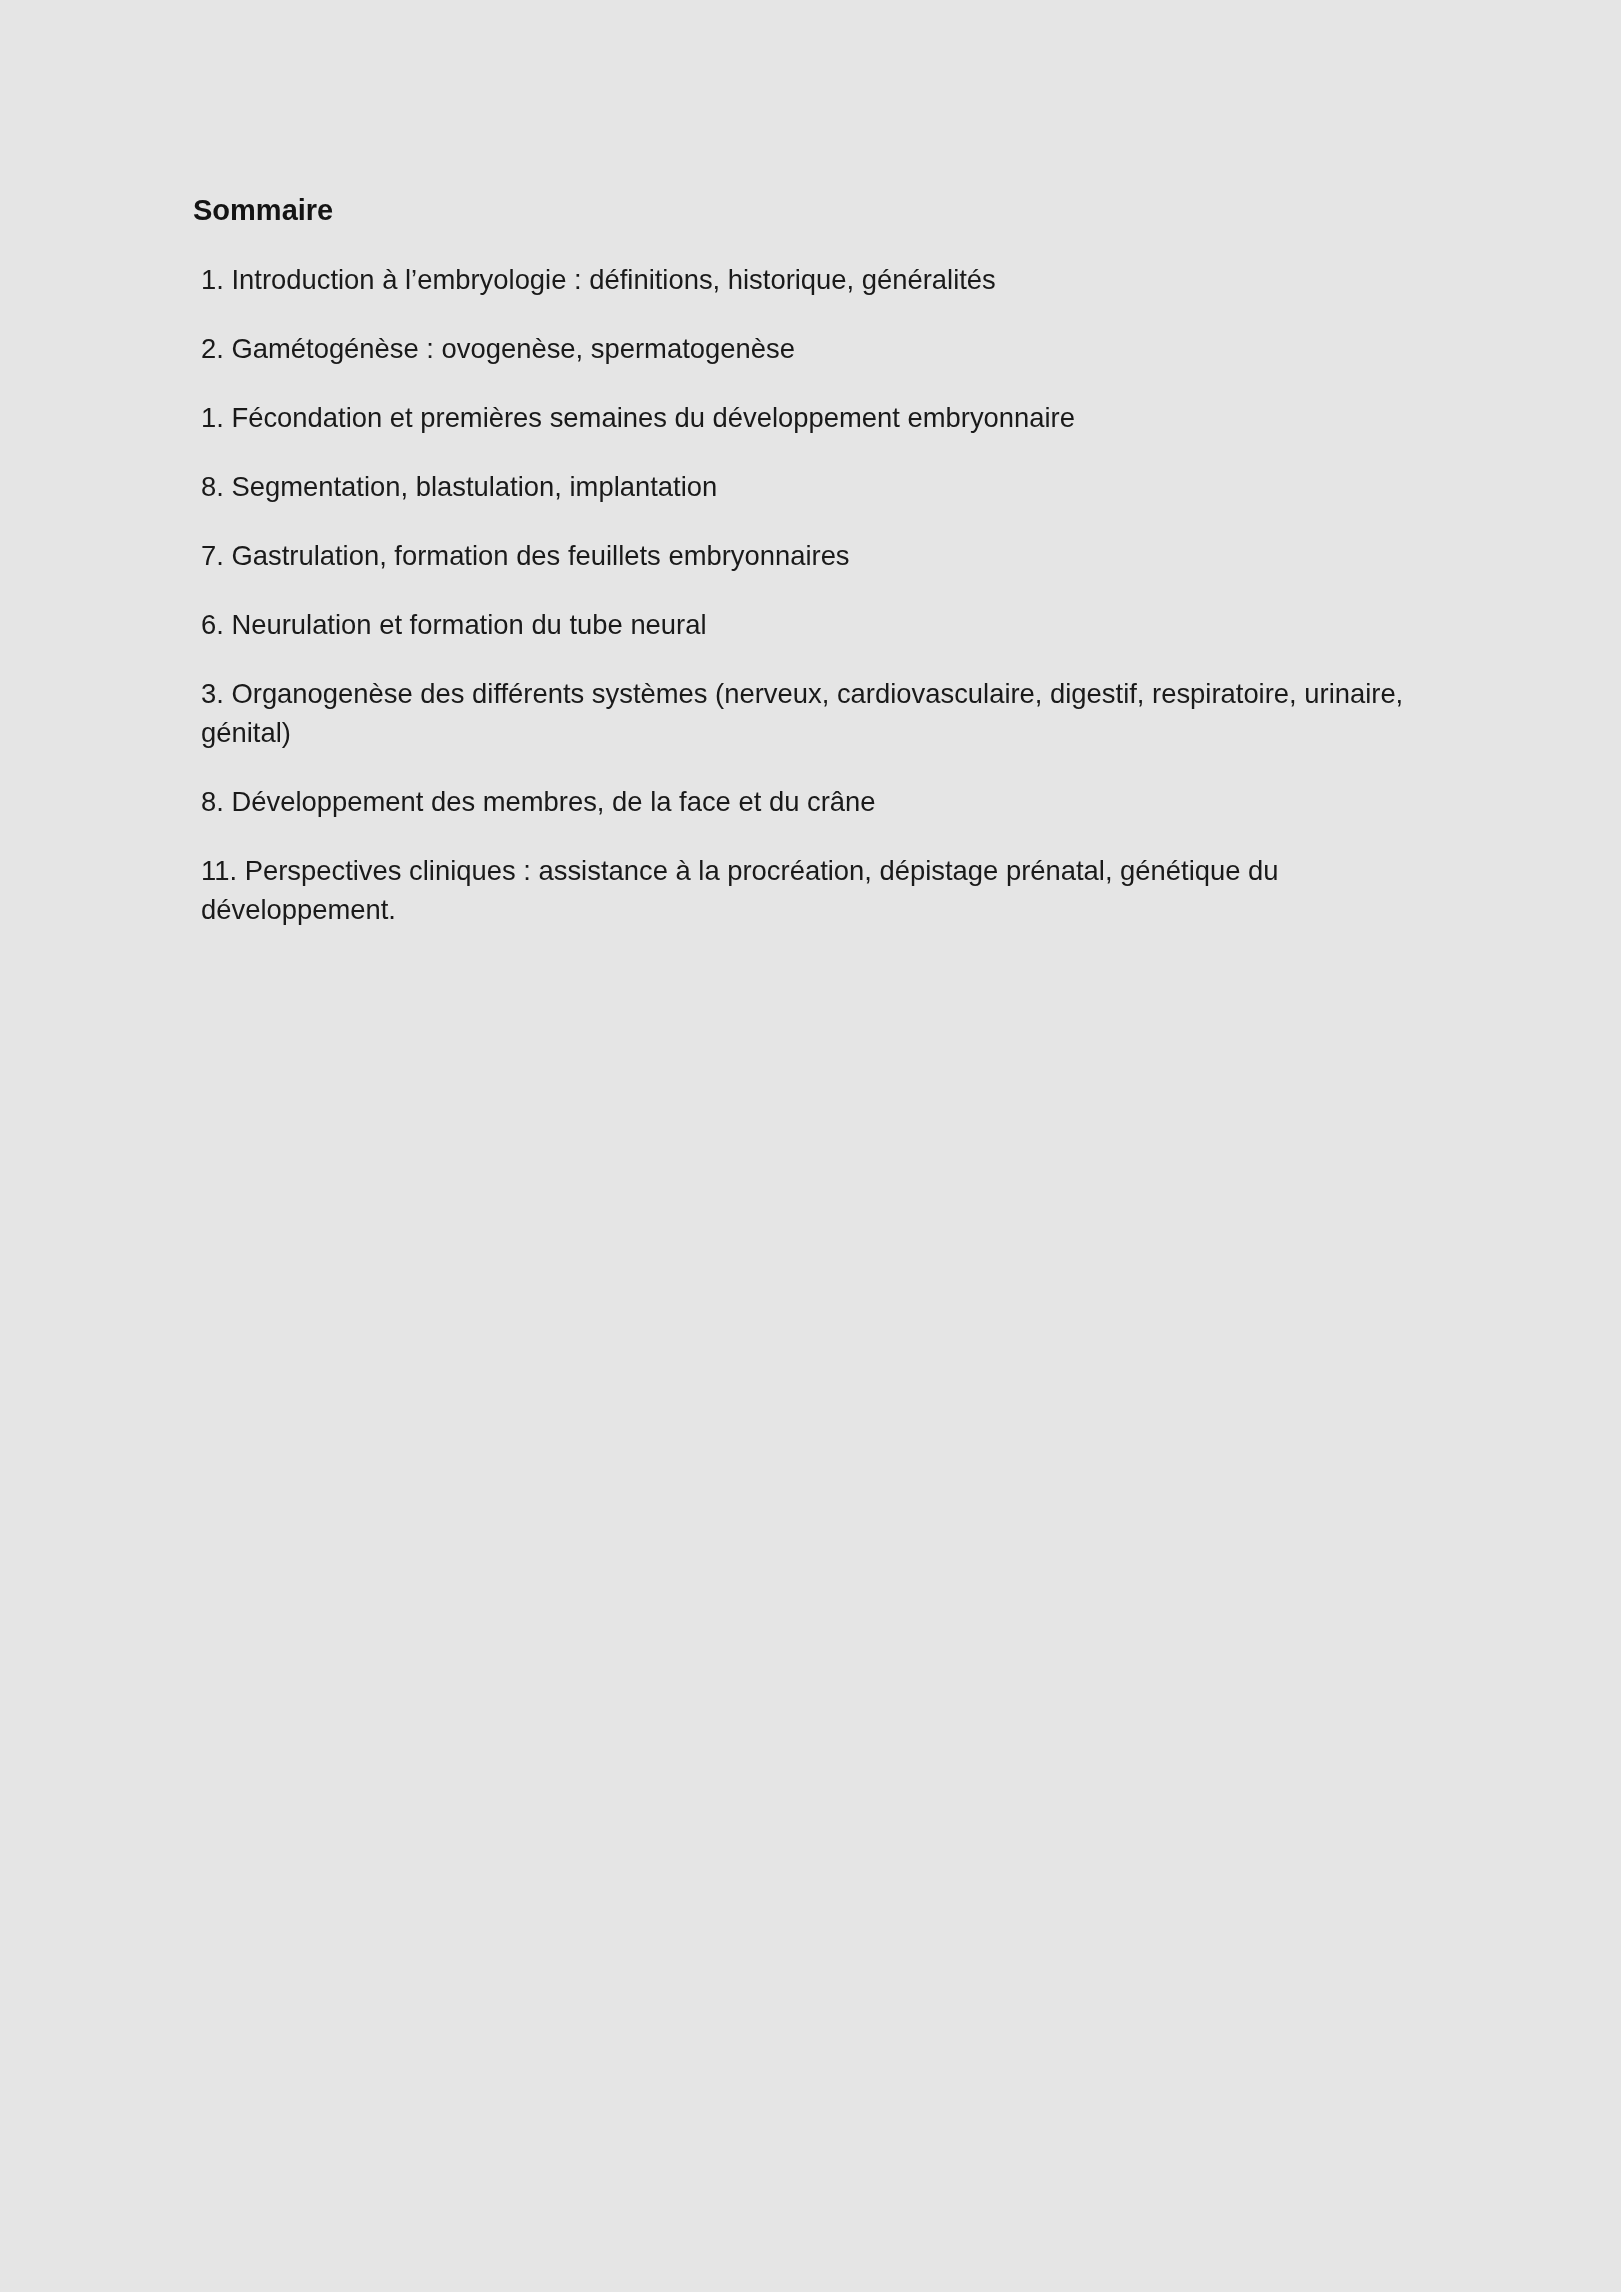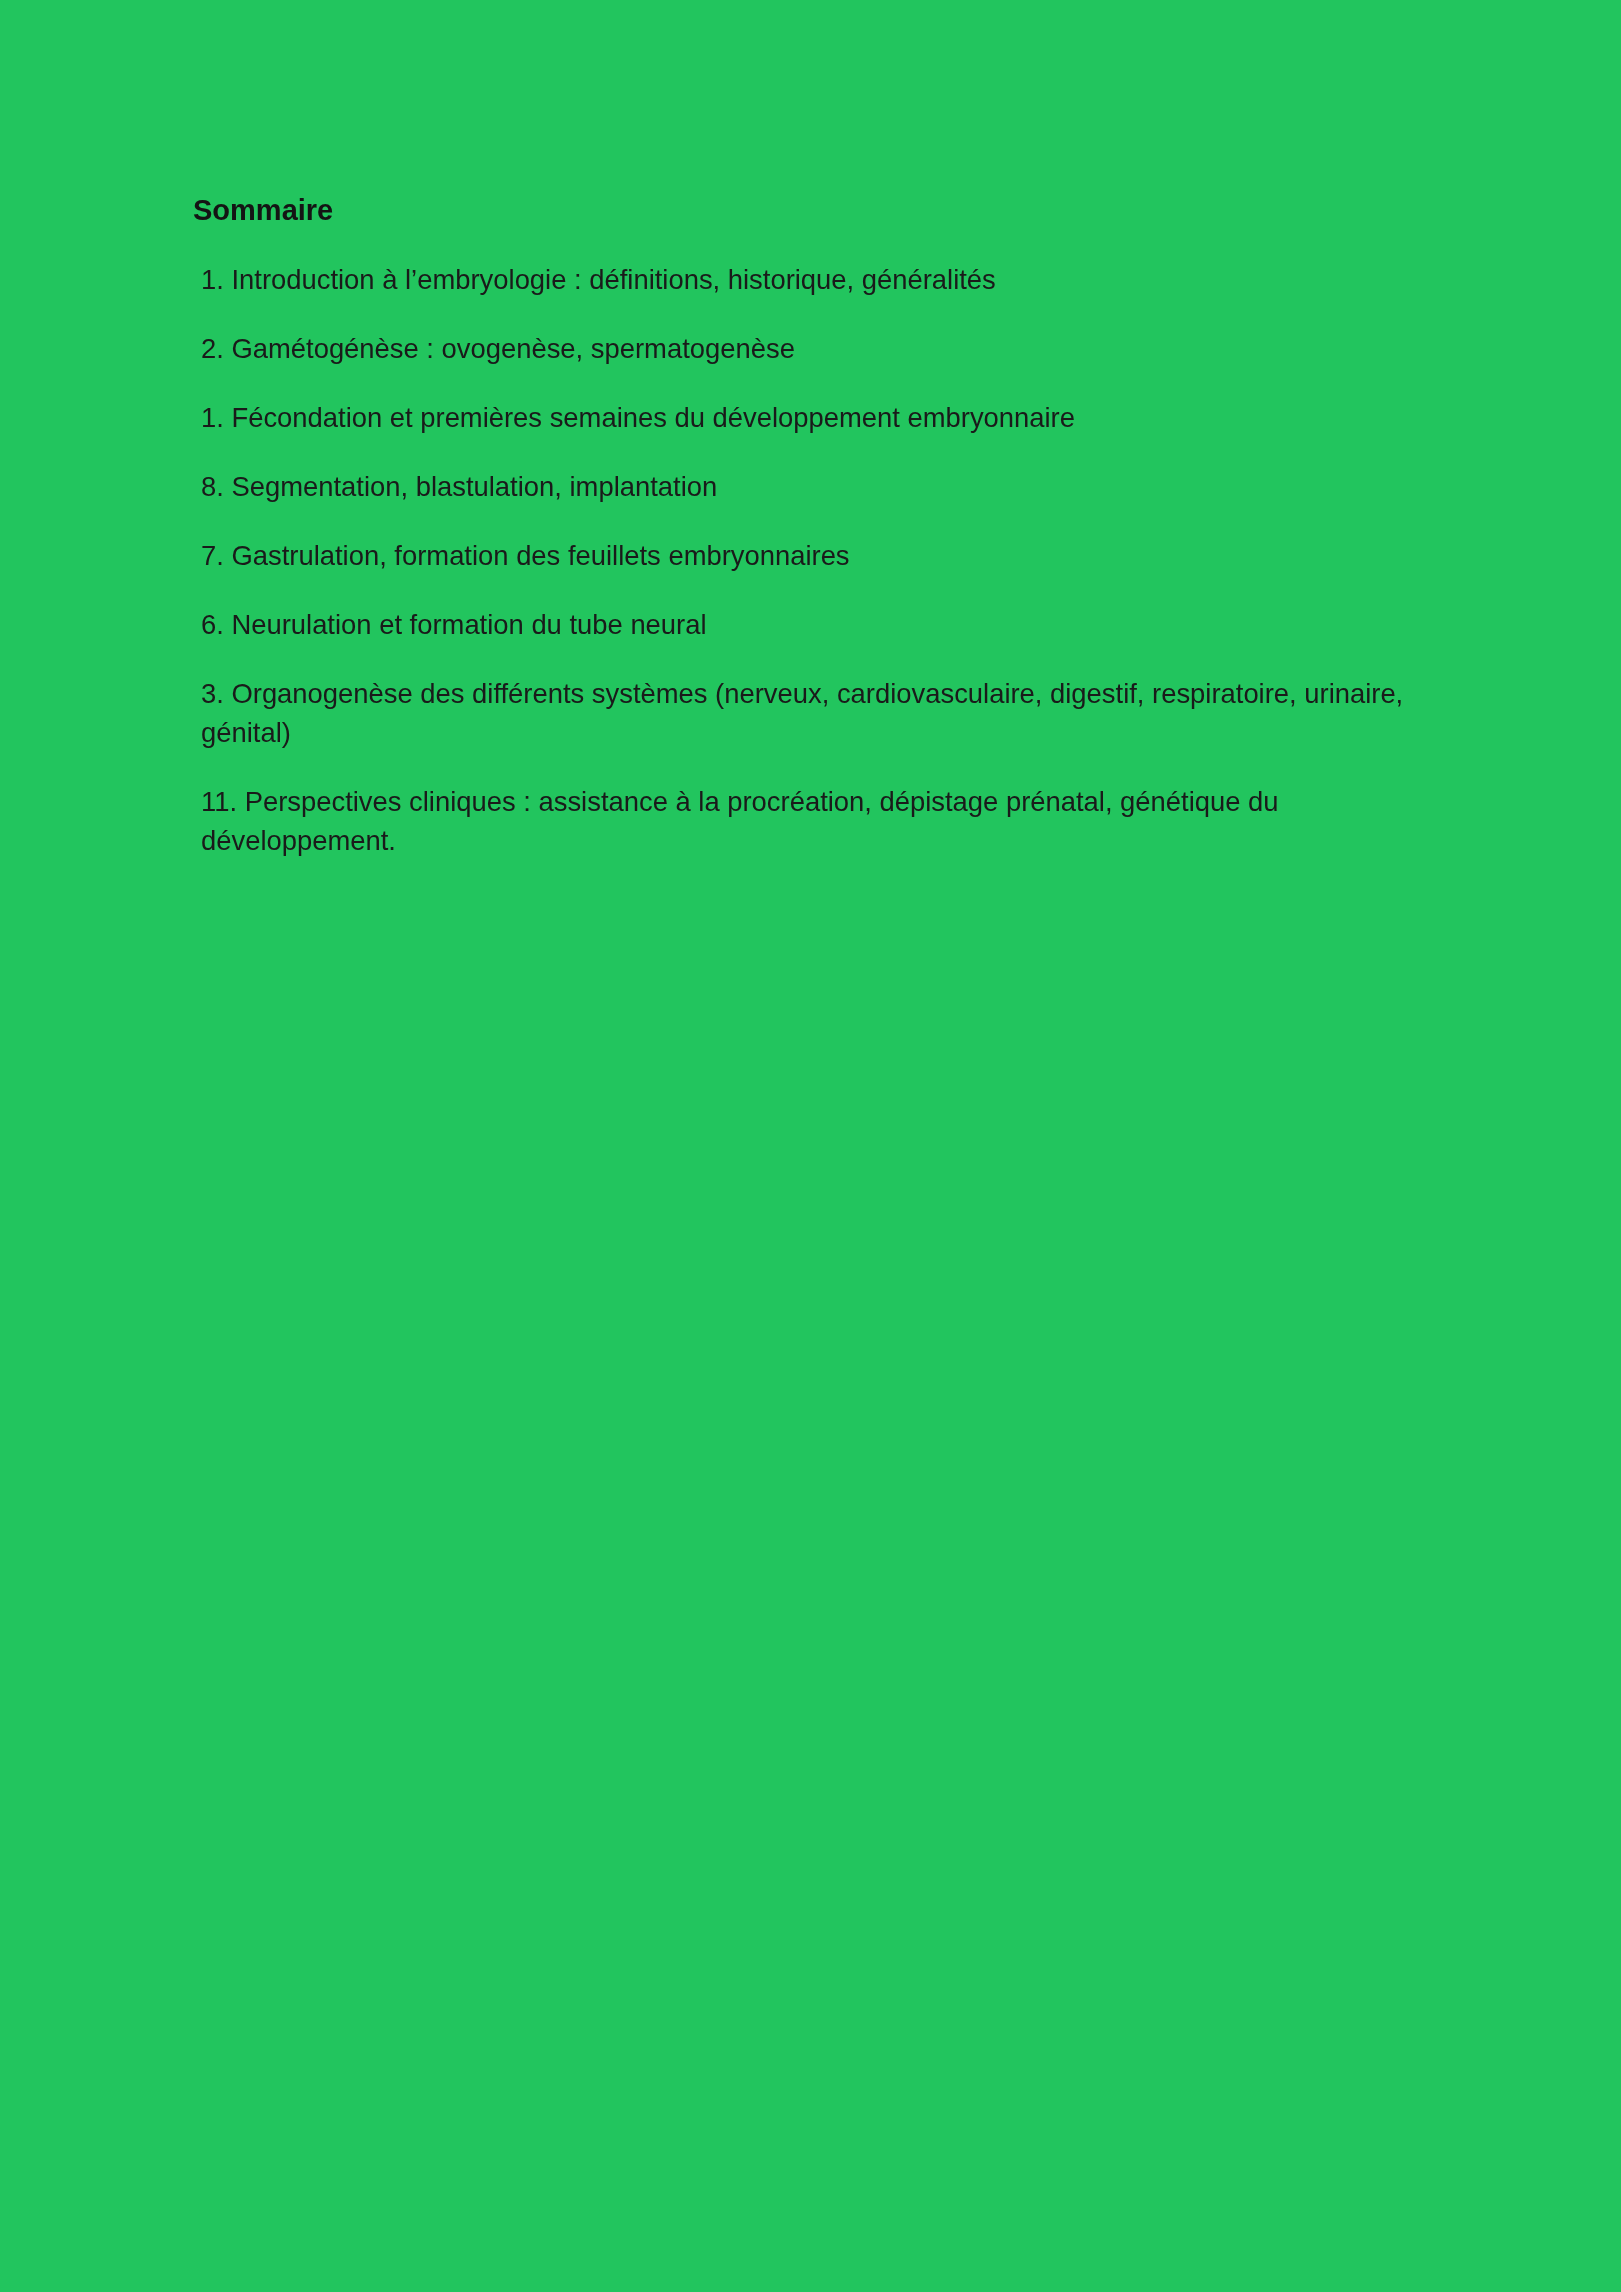--- a/index.html
+++ b/index.html
@@ -4,21 +4,21 @@
 <style>
   html, body {
     margin: 0;
     padding: 0;
     background: #ffffff;
   }
   .page {
     position: relative;
     width: 1621px;
     height: 2293px;
-    background: #22c55e;
+    background: #e5e5e5;
     box-sizing: border-box;
     padding: 191px 193px 0 193px;
     font-family: "Liberation Sans", sans-serif;
     font-size: 27.4px;
     line-height: 39px;
     color: #1a1a1a;
     overflow: hidden;
   }
   .doc-heading {
     font-family: "Liberation Sans", sans-serif;
@@ -39,15 +39,16 @@
 <div class="page">
   <h1 class="doc-heading">Sommaire</h1>
 
   <p class="toc-item">1. Introduction à l’embryologie : définitions, historique, généralités</p>
   <p class="toc-item">2. Gamétogénèse : ovogenèse, spermatogenèse</p>
   <p class="toc-item">1. Fécondation et premières semaines du développement embryonnaire</p>
   <p class="toc-item">8. Segmentation, blastulation, implantation</p>
   <p class="toc-item">7. Gastrulation, formation des feuillets embryonnaires</p>
   <p class="toc-item">6. Neurulation et formation du tube neural</p>
   <p class="toc-item">3. Organogenèse des différents systèmes (nerveux, cardiovasculaire, digestif, respiratoire, urinaire, génital)</p>
+  <p class="toc-item">8. Développement des membres, de la face et du crâne</p>
   <p class="toc-item">11. Perspectives cliniques : assistance à la procréation, dépistage prénatal, génétique du développement.</p>
 </div>
 
 
 </body></html>

